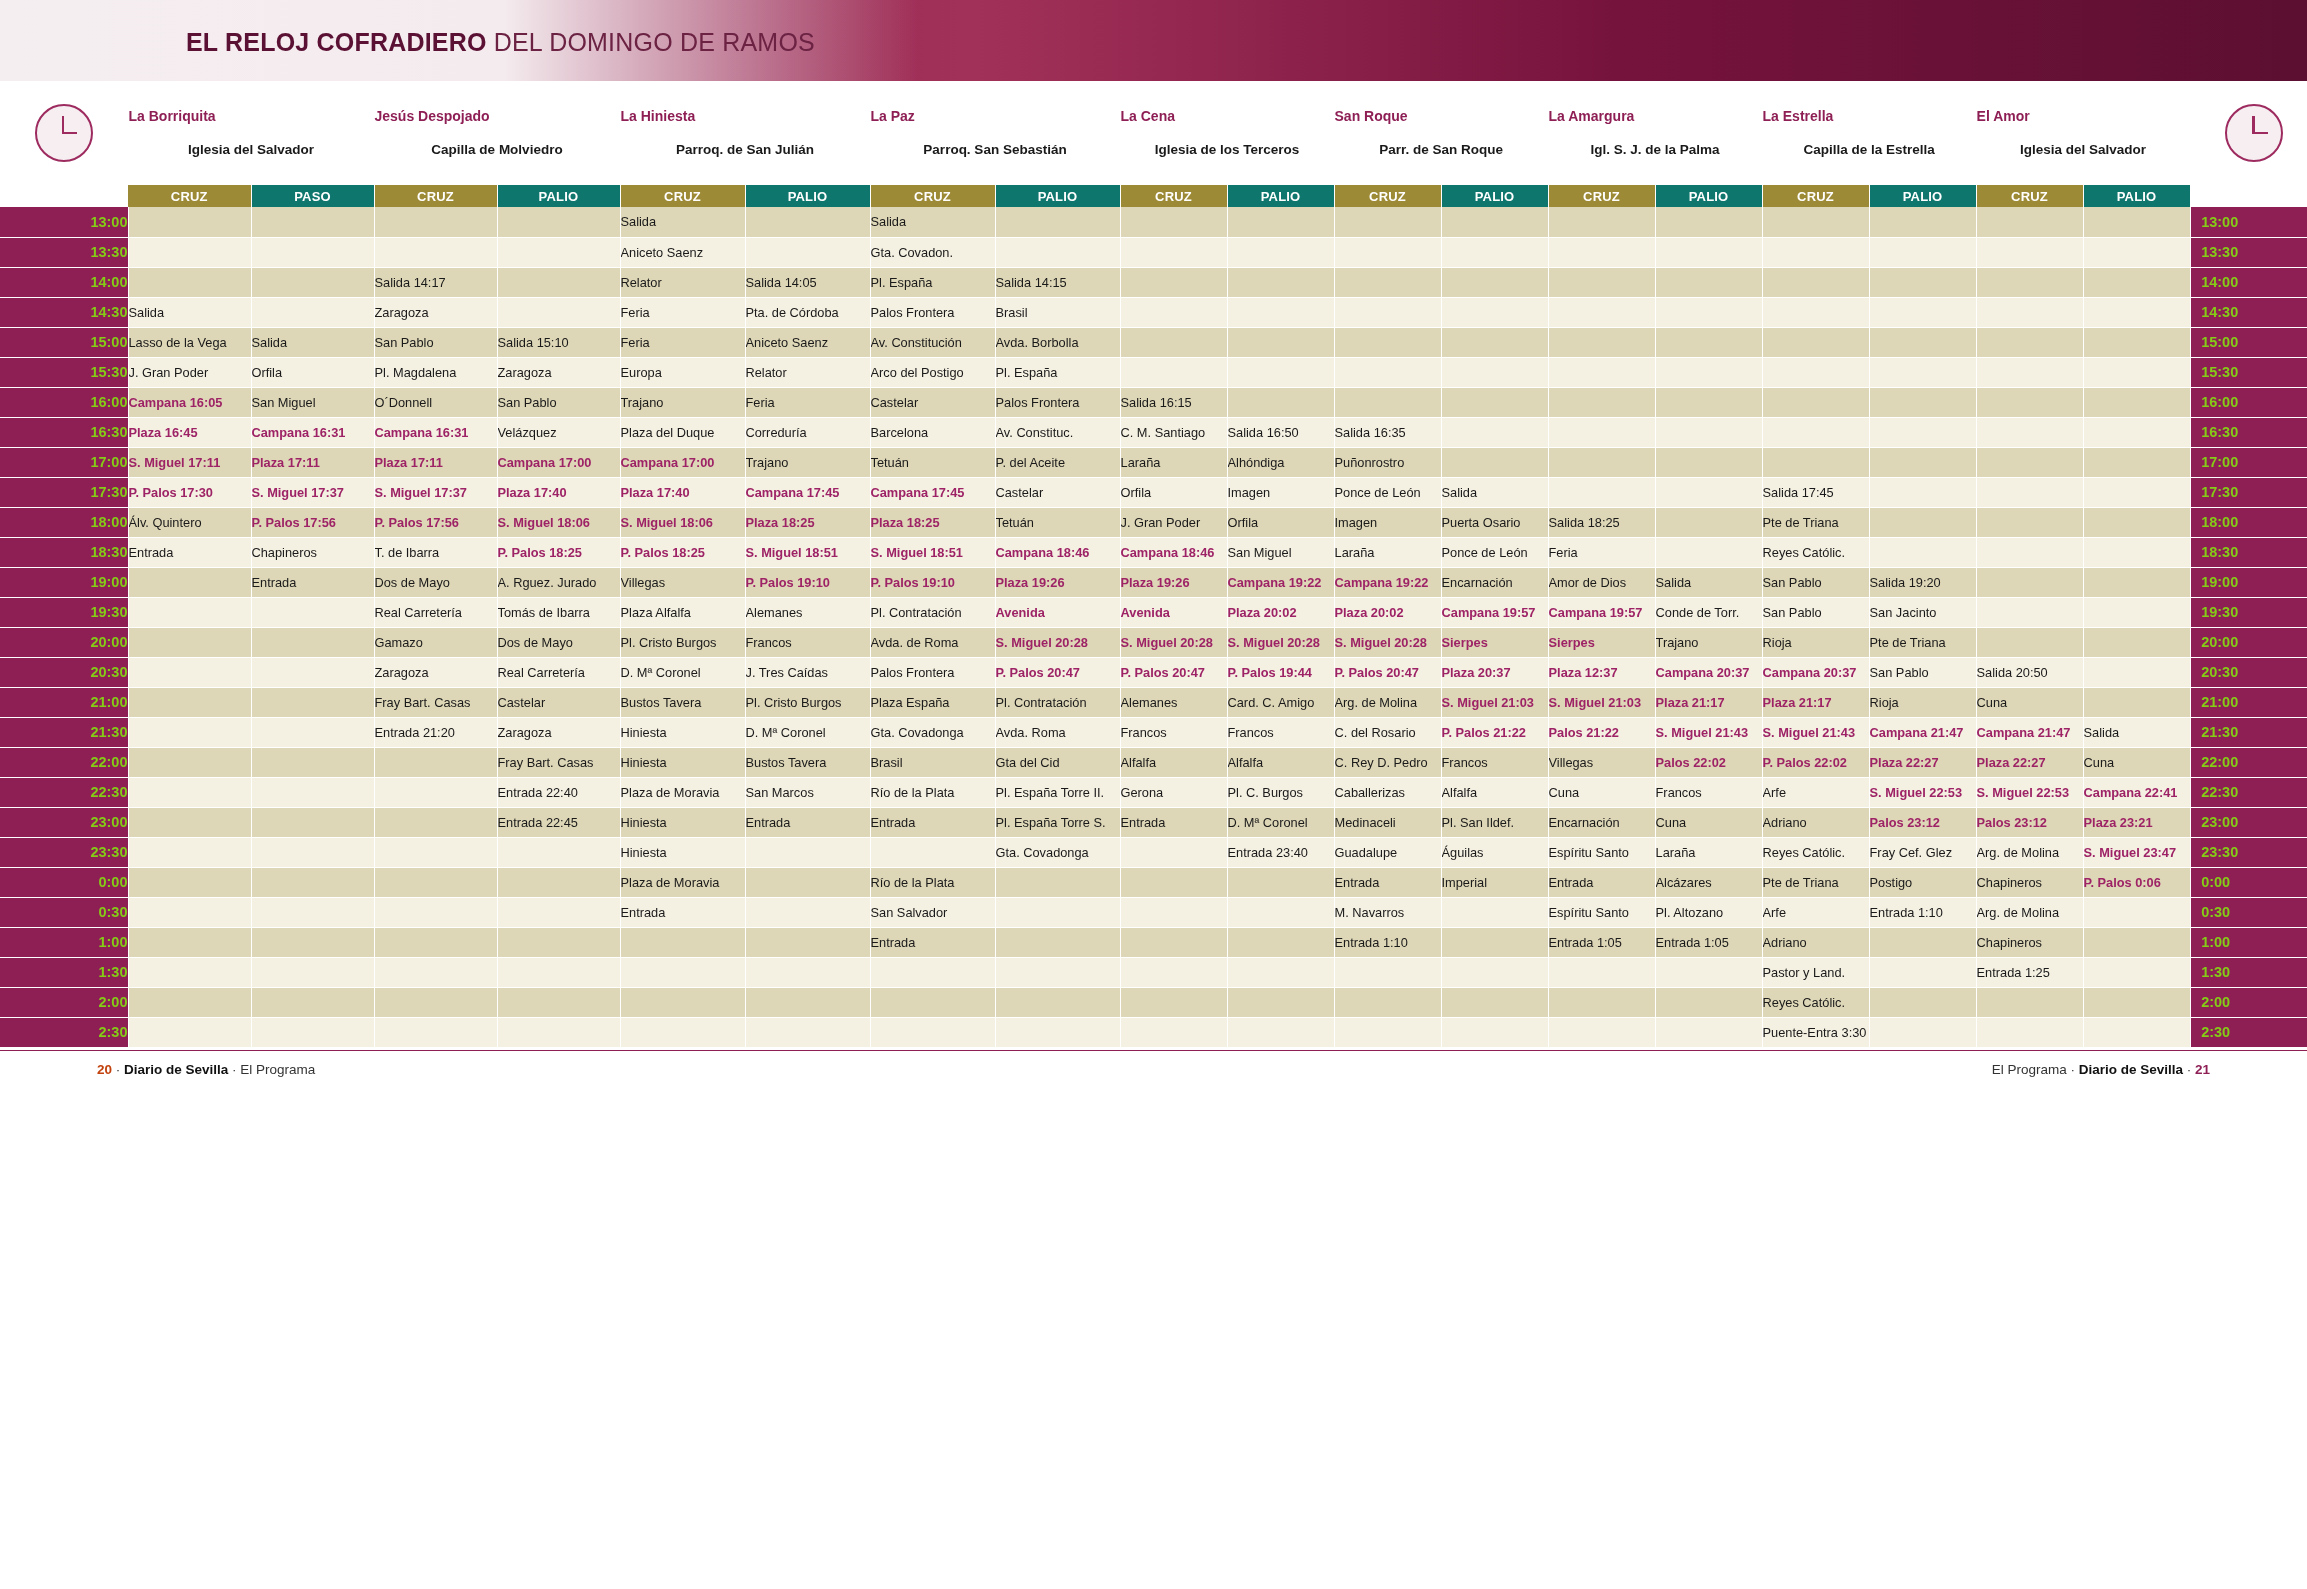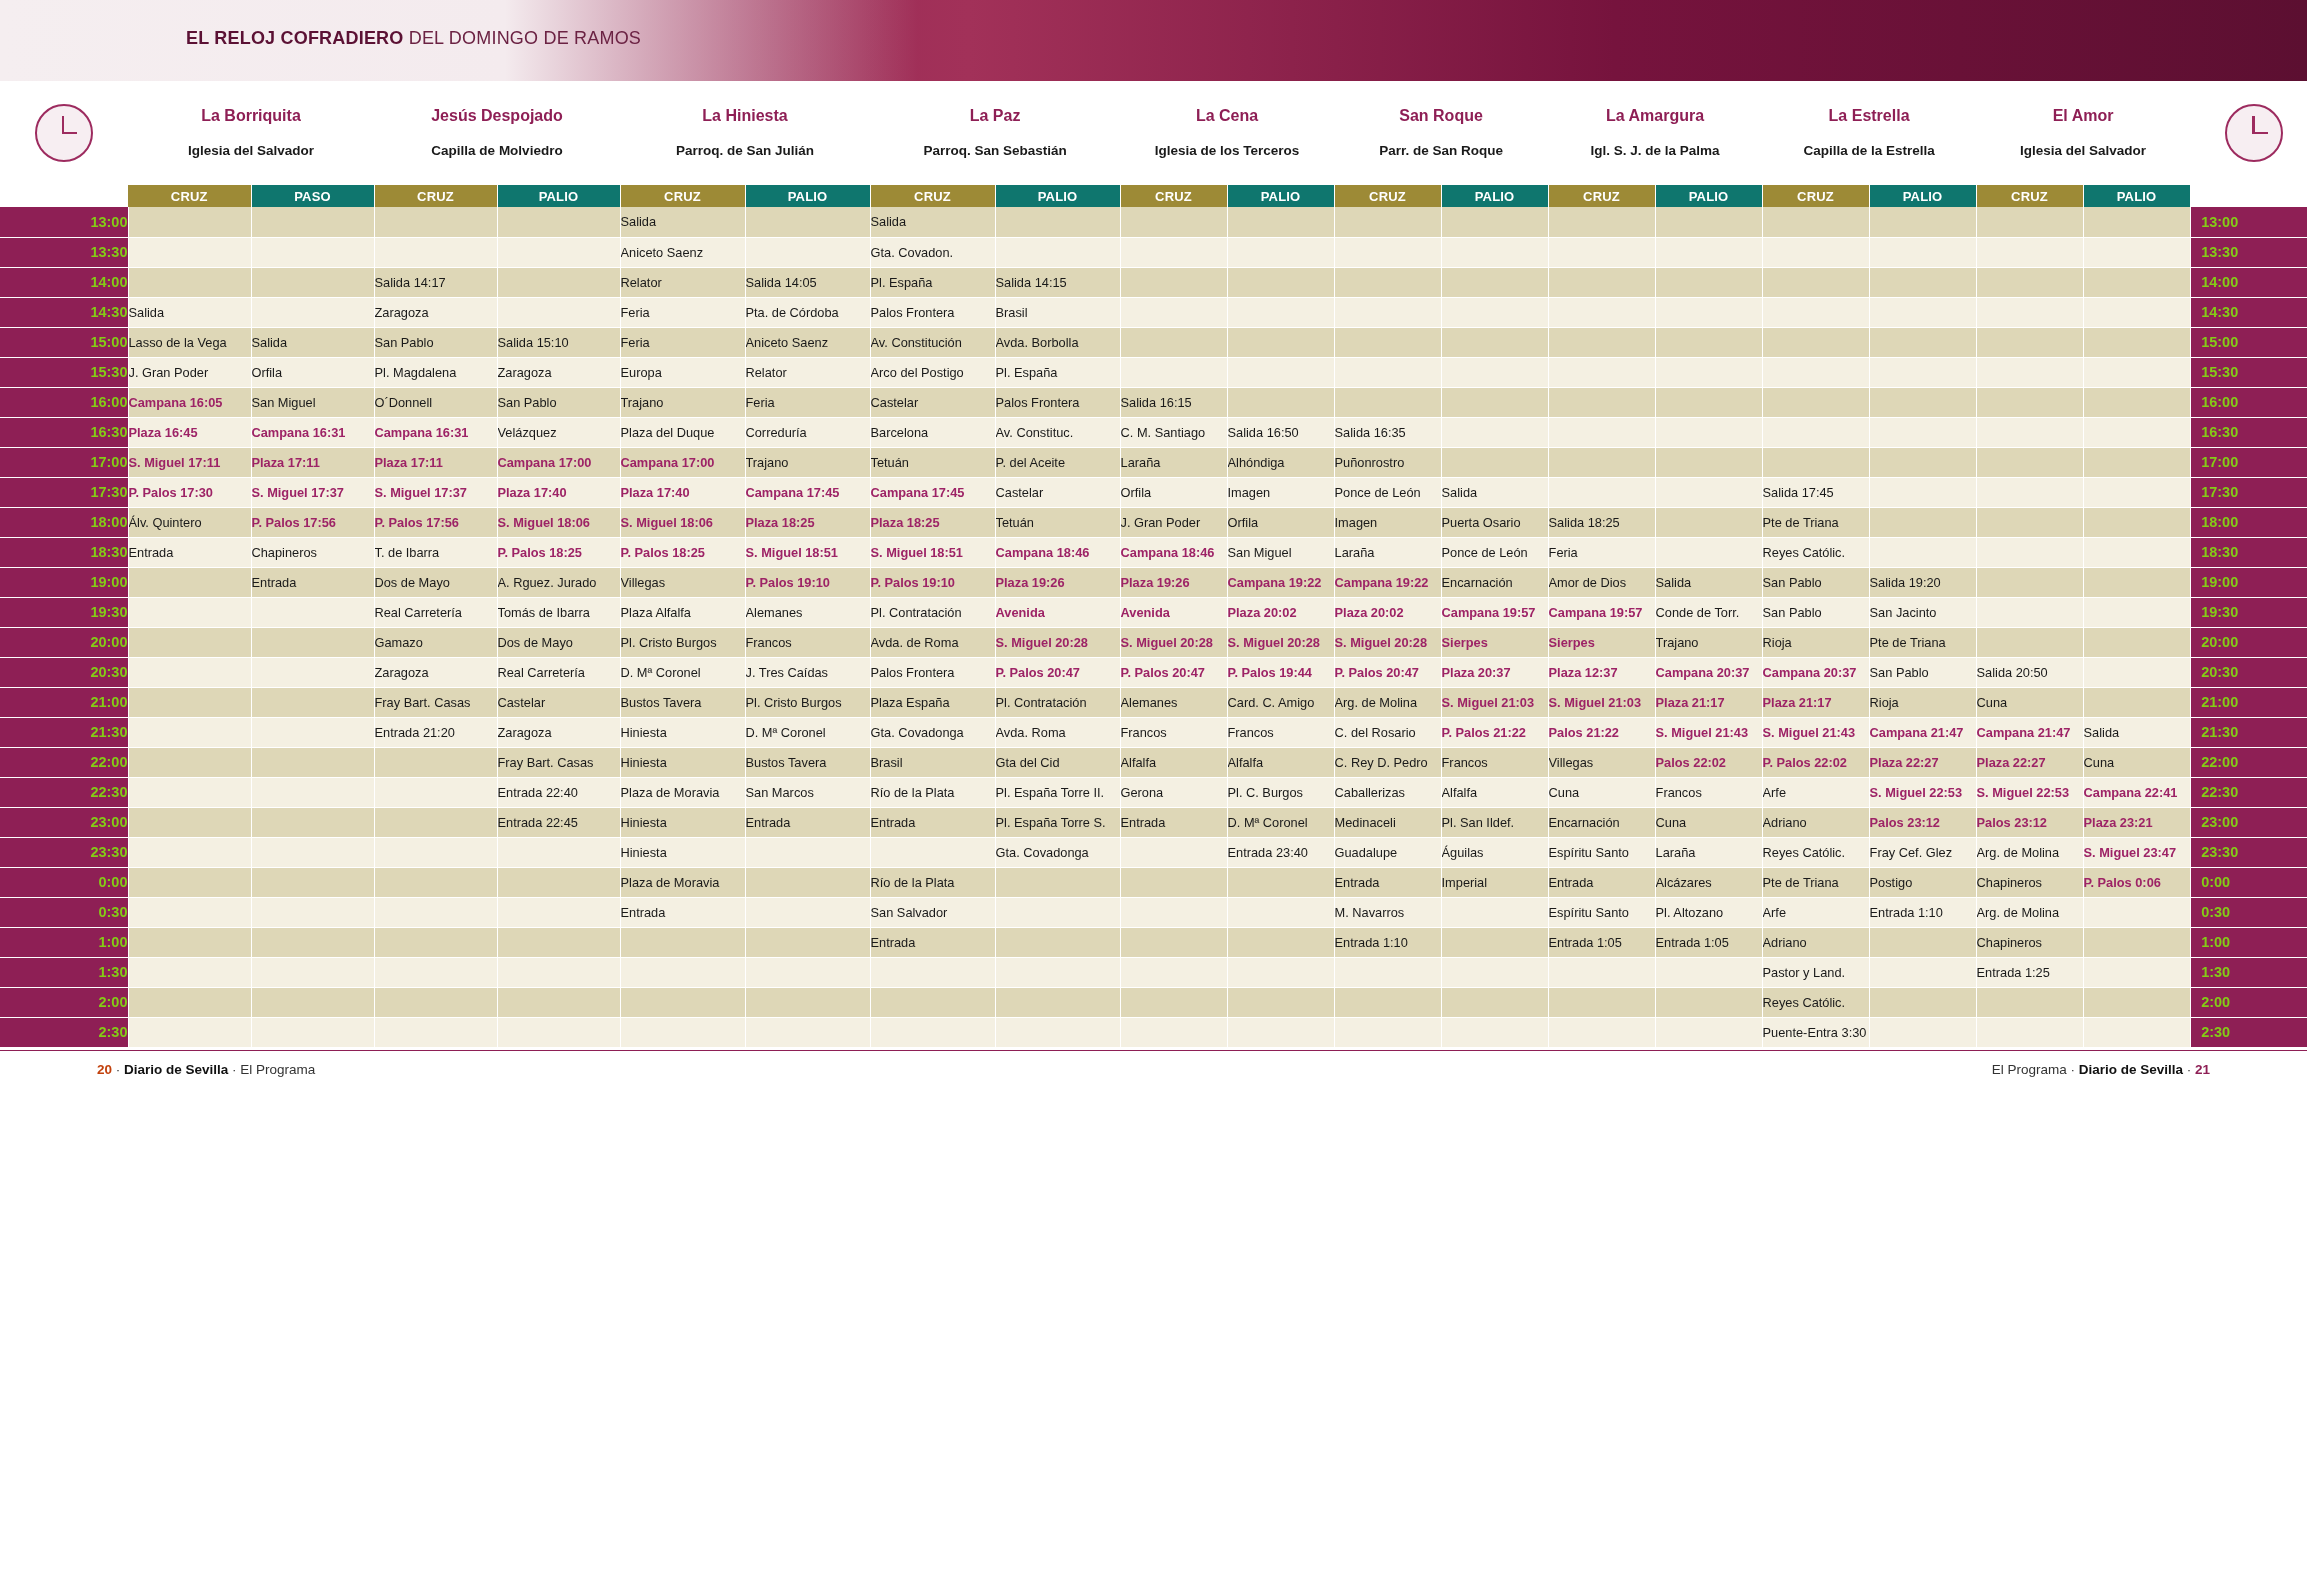--- a/index.html
+++ b/index.html
@@ -25,21 +25,21 @@
   .topband .fadebox {
     position: absolute;
     left: 0; top: 0;
     width: 918px; height: 100%;
     background: linear-gradient(to right, #f5eef0 0%, #f4ebee 55%, rgba(244,235,238,0) 100%);
   }
   .topband .title {
     position: absolute;
     left: 186px;
     top: 28px;
-    font-size: 18px;
+    font-size: 25px;
     letter-spacing: 0.2px;
     color: #4a1030;
     white-space: nowrap;
   }
   .topband .title b { font-weight: bold; color: #5b1134; }
   .topband .title .light { font-weight: normal; color: #6b2243; }
 
   
   table.grid {
     border-collapse: collapse;
@@ -49,23 +49,23 @@
   table.grid td, table.grid th { padding: 0; margin: 0; }
 
   
   .headrow th {
     background: #ffffff;
     vertical-align: middle;
     height: 104px;
   }
   .bro-name {
     color: #8e1f55;
-    font-size: 16px;
+    font-size: 14px;
     font-weight: bold;
-    text-align: center;
+    text-align: left;
     line-height: 1.05;
     white-space: nowrap;
   }
   .bro-church {
     color: #1a1a1a;
     font-size: 13.5px;
     font-weight: bold;
     text-align: center;
     margin-top: 18px;
     white-space: nowrap;

